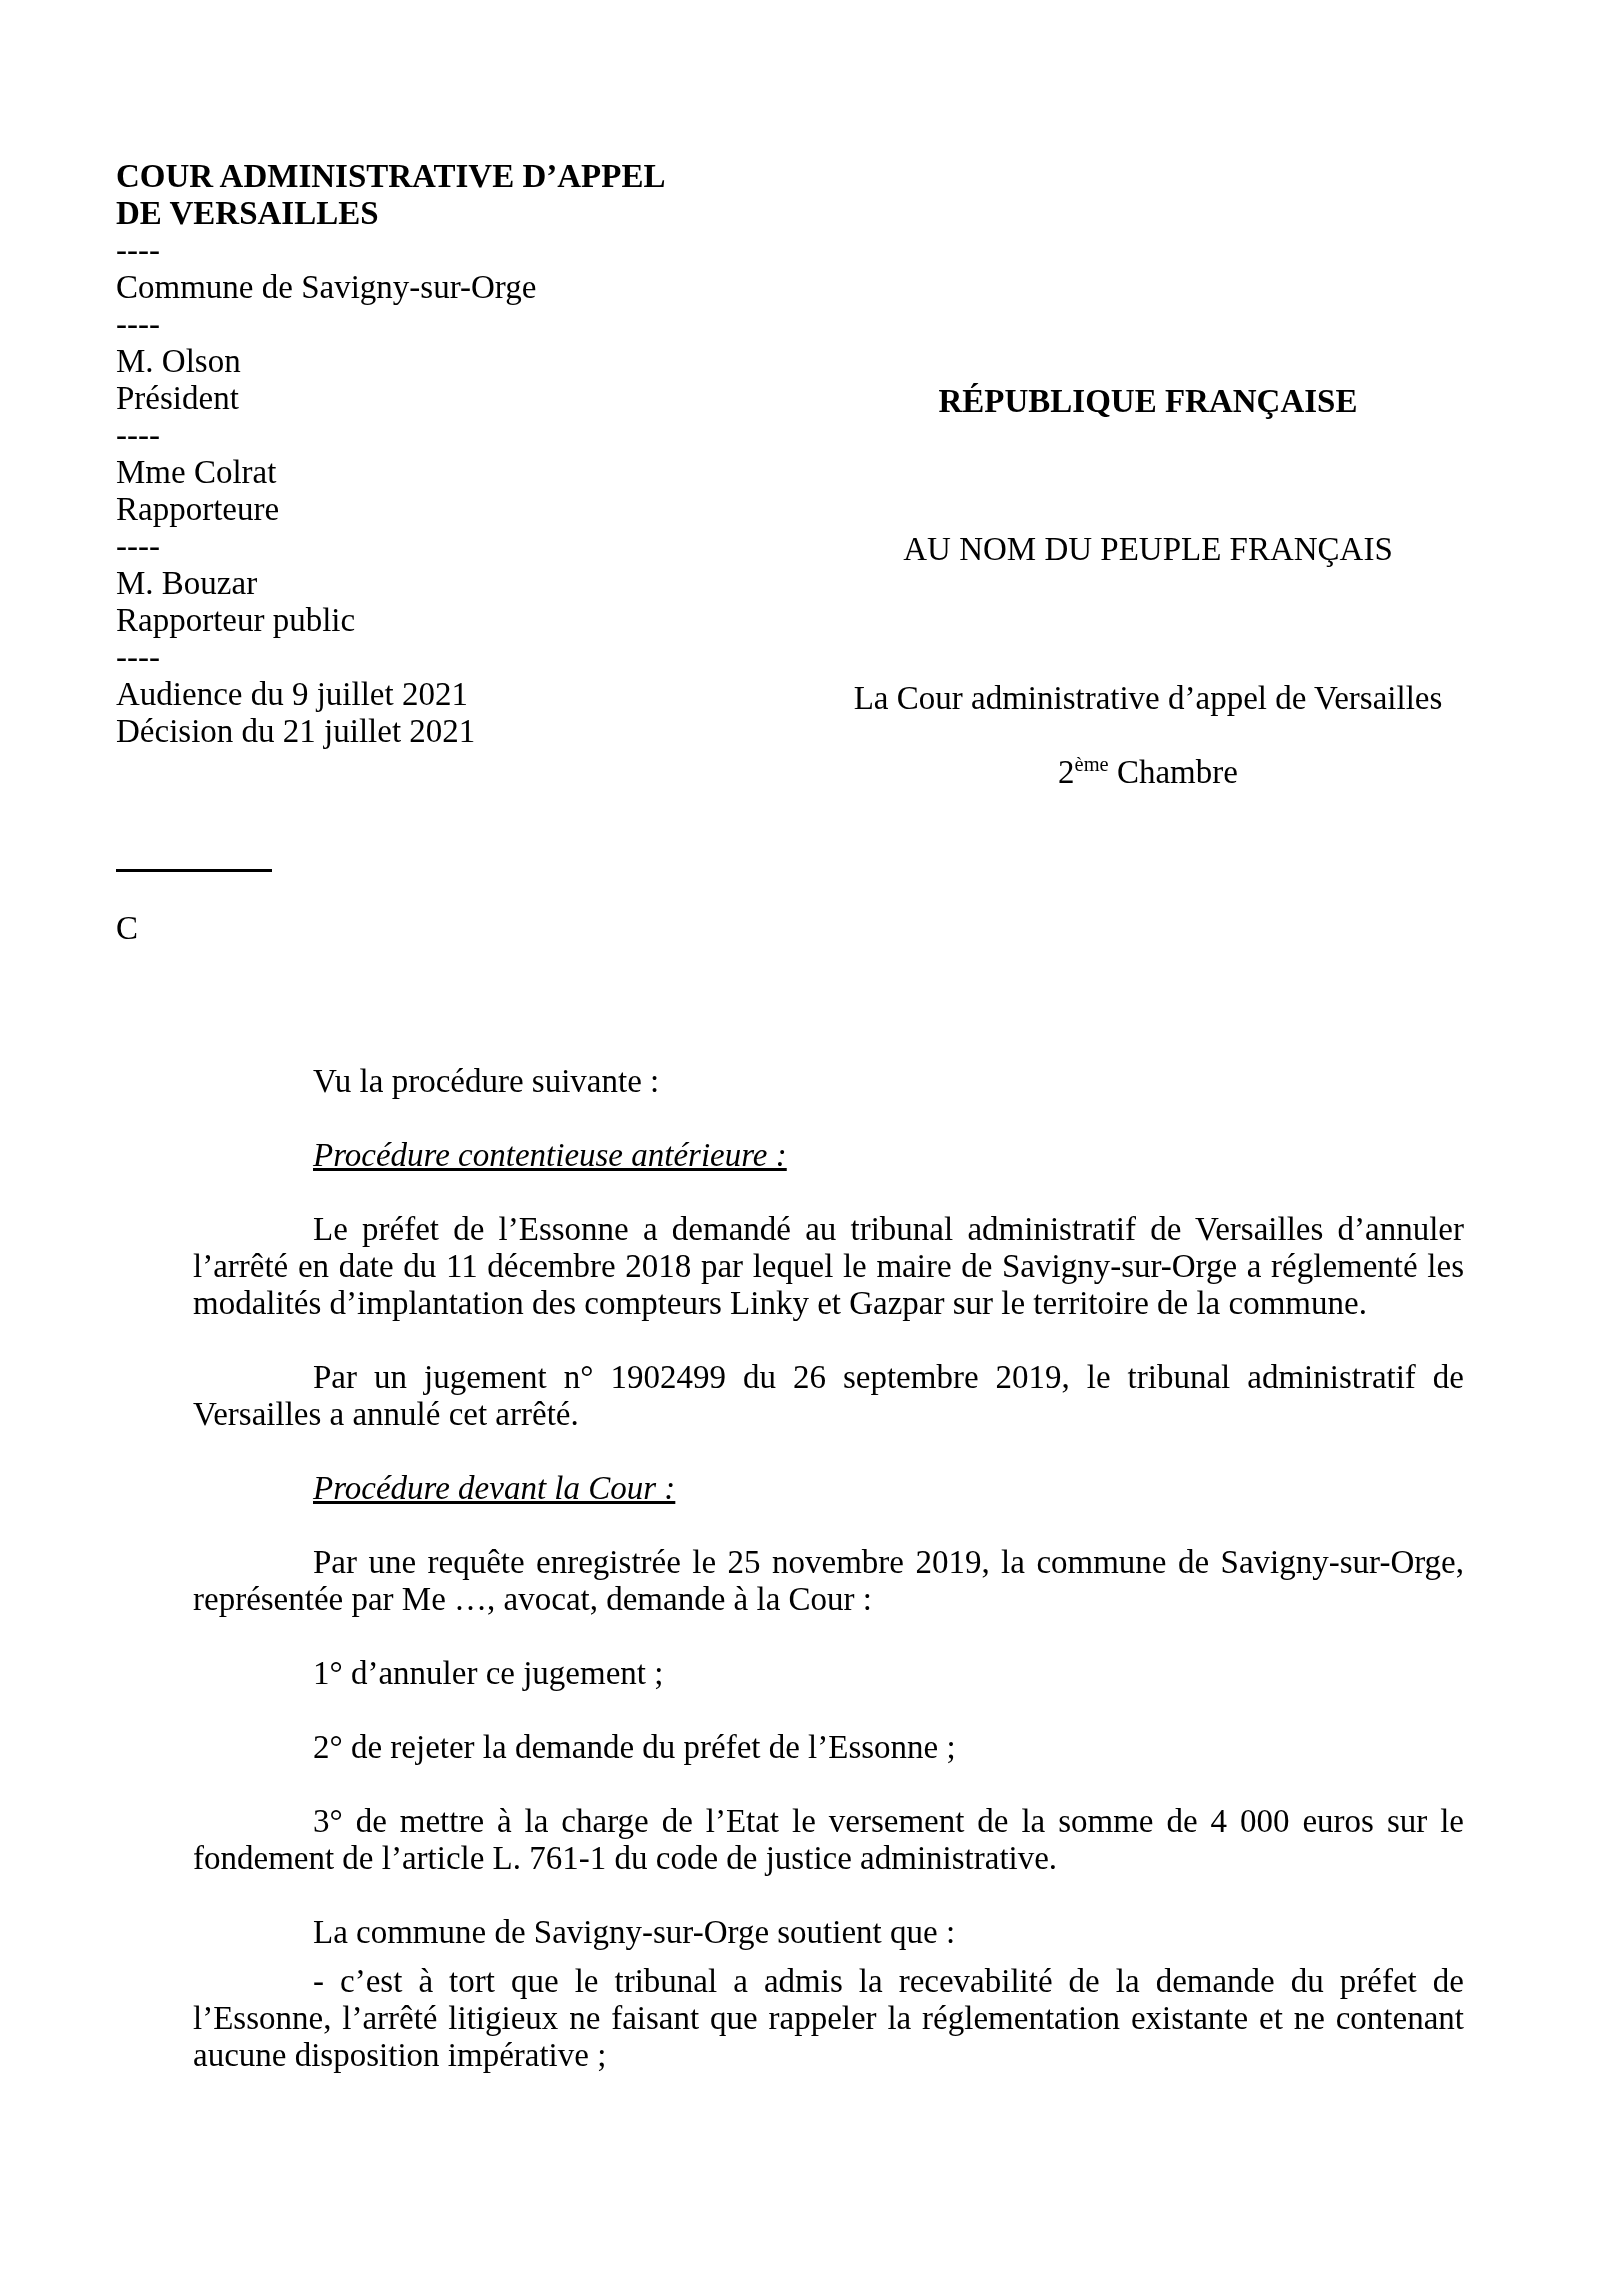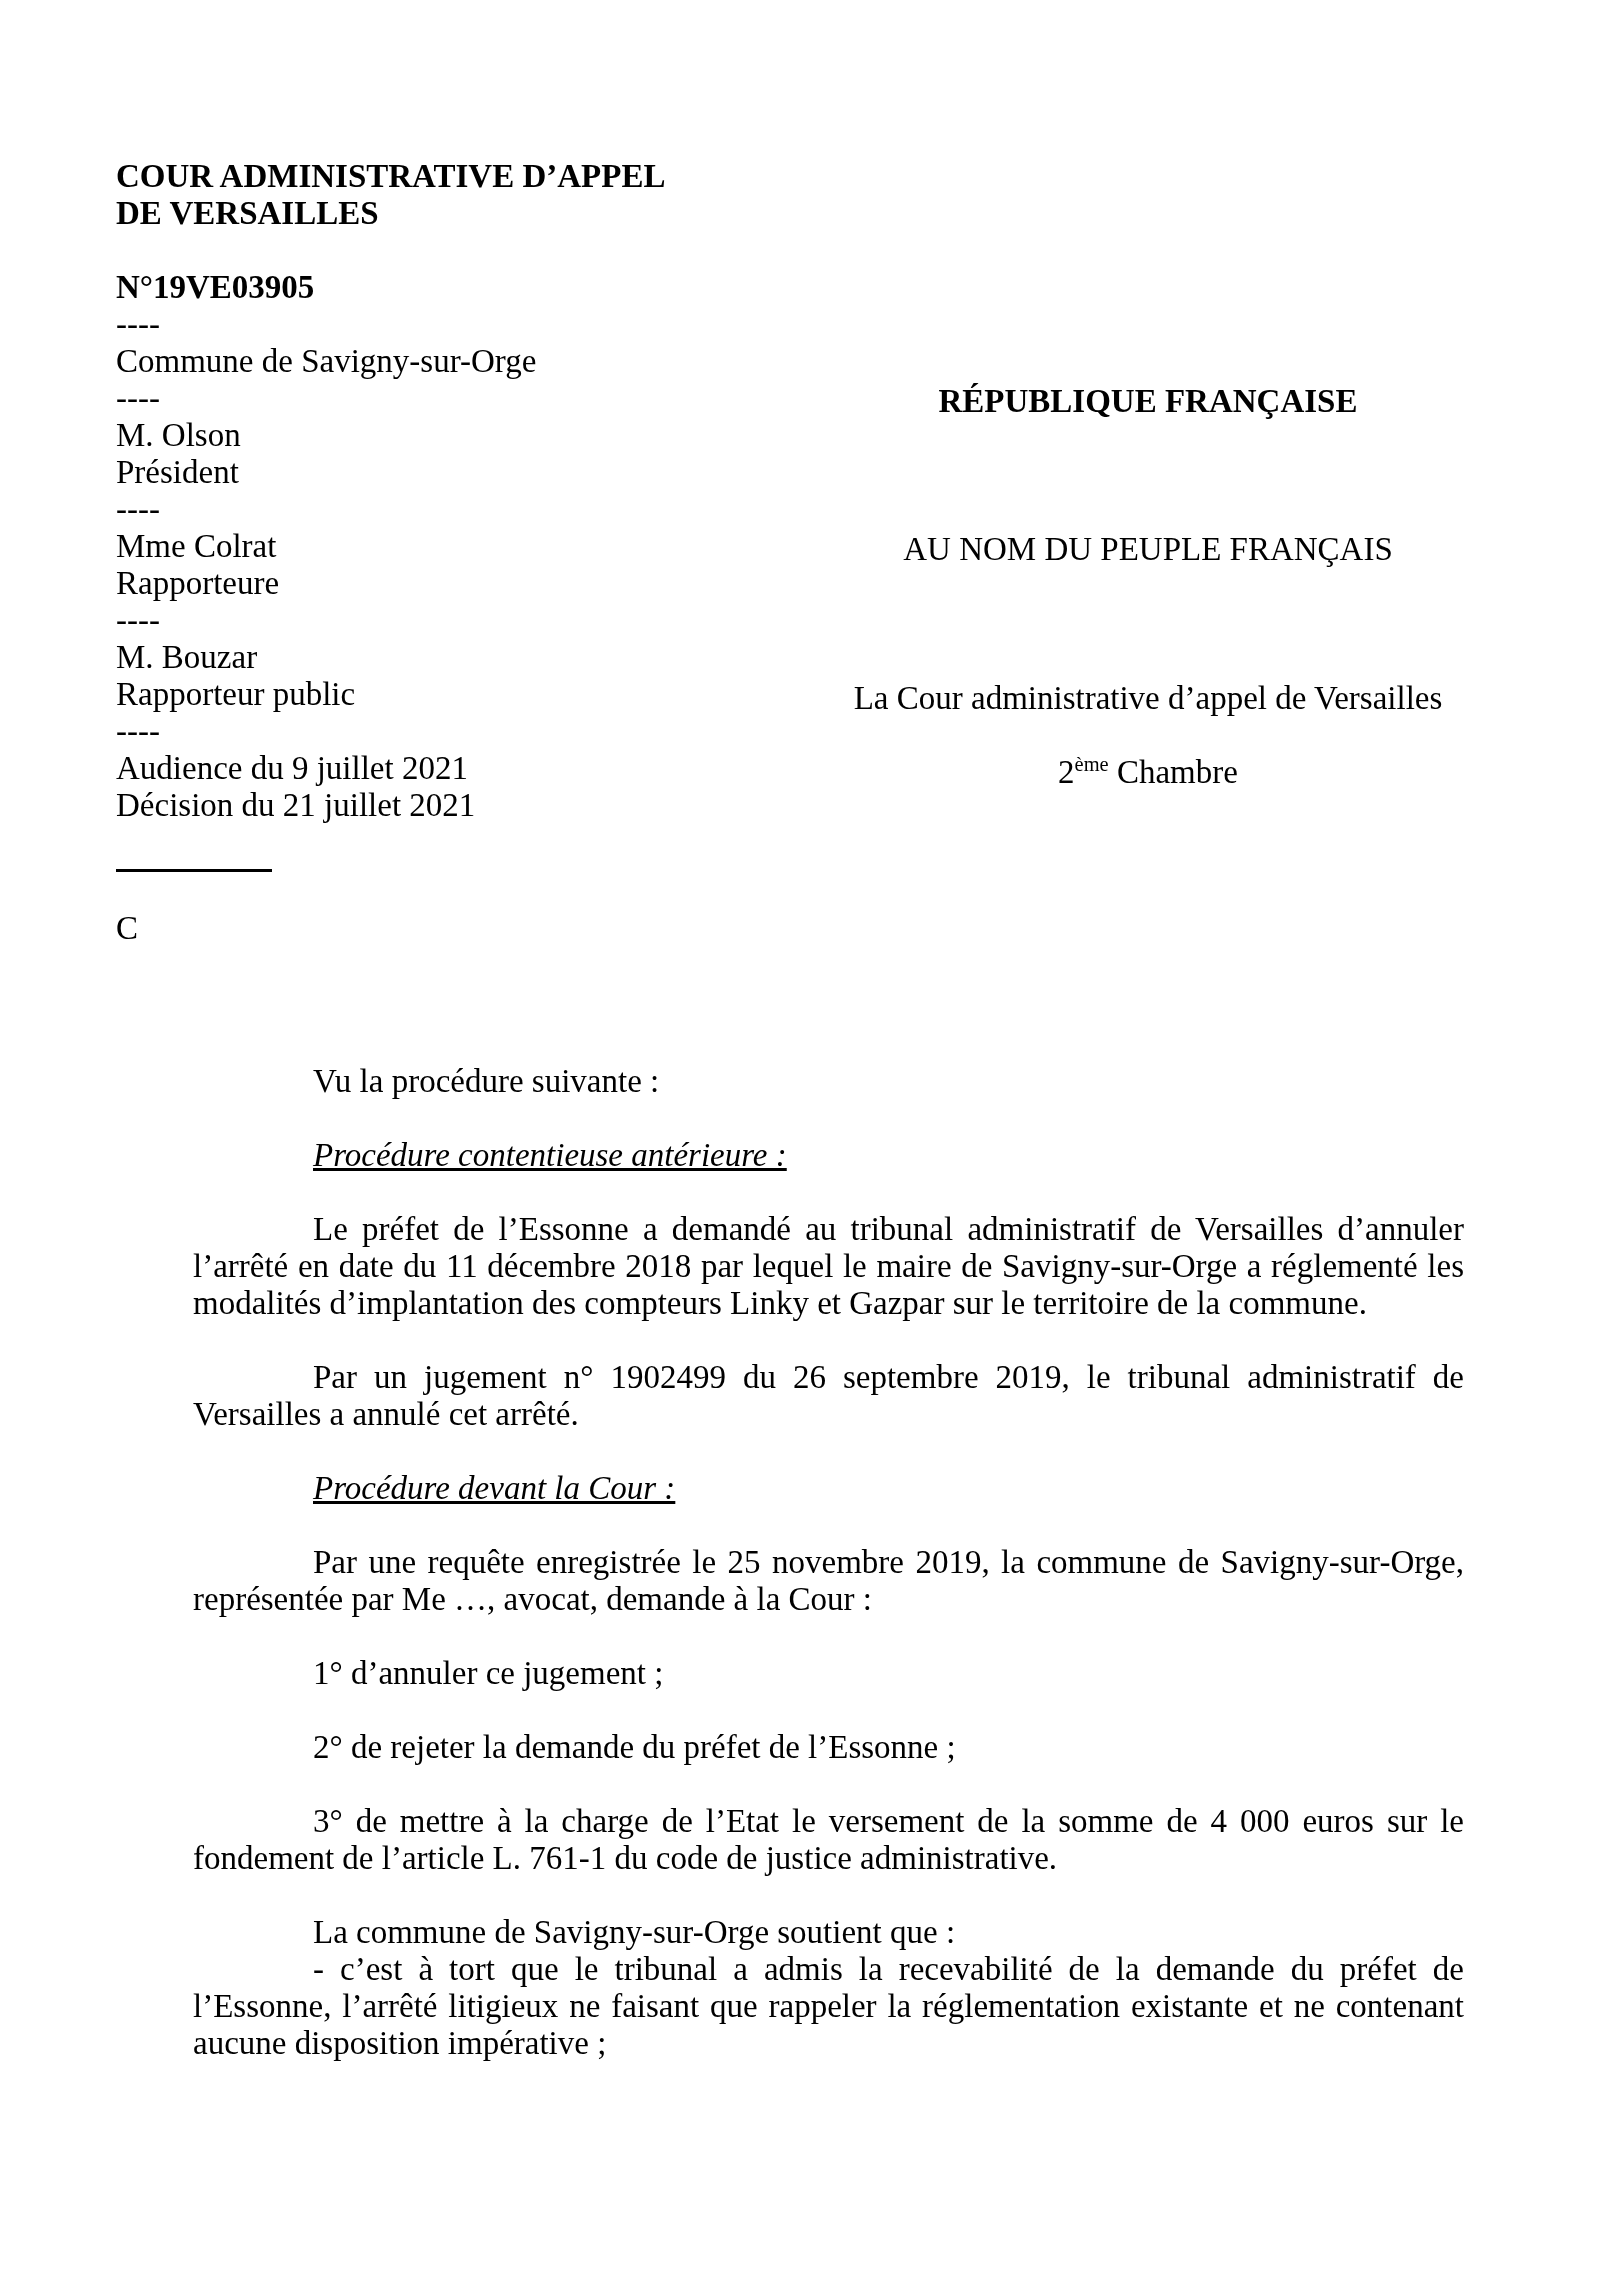--- a/index.html
+++ b/index.html
@@ -54,32 +54,31 @@
     left: 193px; top: 1063px;
     width: 1271px;
     line-height: 37px;
     text-align: justify;
   }
   .body-text p {
     margin: 37px 0 0 0;
     text-indent: 120px;
   }
   .body-text p:first-child { margin-top: 0; }
-  .body-text p.no-gap { margin-top: 0; }
+  .body-text p.no-gap { margin-top: 12px; }
   .italic { font-style: italic; text-decoration: underline; }
 </style>
 </head>
 <body>
 
 <div class="page">
 
   <div class="header-left">
     <div class="line b">COUR ADMINISTRATIVE D’APPEL</div>
     <div class="line b">DE VERSAILLES</div>
-    <div class="line b gap-above">N°19VE03905</div>
     <div class="line">----</div>
     <div class="line">Commune de Savigny-sur-Orge</div>
     <div class="line">----</div>
     <div class="line">M. Olson</div>
     <div class="line">Président</div>
     <div class="line">----</div>
     <div class="line">Mme Colrat</div>
     <div class="line">Rapporteure</div>
     <div class="line">----</div>
     <div class="line">M. Bouzar</div>

